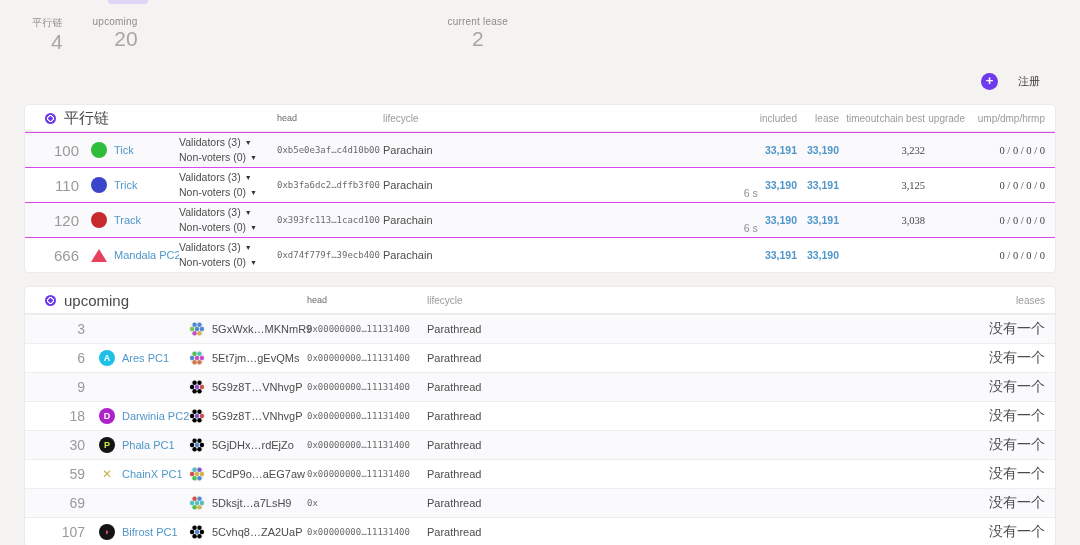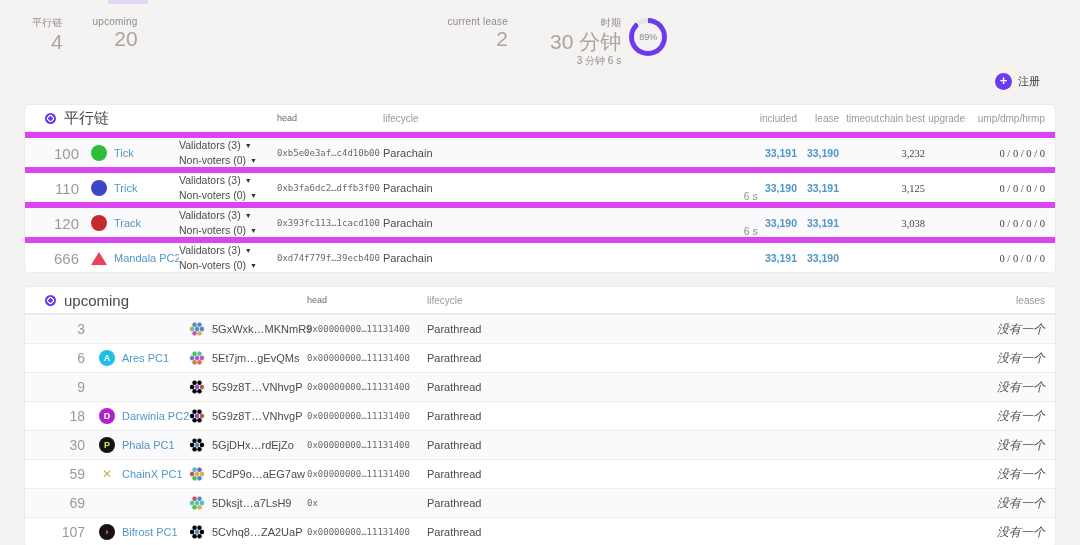--- a/index.html
+++ b/index.html
@@ -13,53 +13,53 @@
   .tab-remnant{ position:absolute; left:108px; top:0; width:40px; height:4px;
     background:#ded5f7; border-radius:0 0 3px 3px; }
 
   
   .topbar{ display:flex; align-items:flex-start; padding:16px 40px 0 32px; height:62px; }
   .stat{ text-align:right; }
   .stat .lbl{ font-size:10px; color:#8f8c8a; letter-spacing:.2px; }
   .stat .val{ font-size:21px; color:#a8a5a2; font-weight:300; line-height:1.15; }
   .stat .sub{ font-size:10px; color:#8f8c8a; }
   .stat + .stat{ margin-left:30px; }
-  .stat.current{ margin-left:310px; }
+  .stat.current{ margin-left:310px;text-align:center; }
   .progress-block{ display:flex; align-items:flex-start; margin-left:auto; }
   .progress-block.second{ margin-left:42px; }
   .donut{ position:relative; width:38px; height:38px; border-radius:50%; margin-left:8px; margin-top:2px; }
   .donut::after{ content:""; position:absolute; inset:5px; border-radius:50%; background:#f5f3f1; }
   .donut .pct{ position:absolute; inset:0; display:flex; align-items:center; justify-content:center;
     font-size:9px; color:#8a8a8a; z-index:1; }
 
   .register-row{ display:flex; justify-content:flex-end; align-items:center; margin:8px 40px 0 0; height:22px; }
   .register-btn{ display:flex; align-items:center; background:none; border:none; cursor:pointer;
     font-family:inherit; }
   .register-btn .plus{ width:17px; height:17px; border-radius:50%; background:#6d3aee; color:#fff;
     font-size:13px; line-height:16px; text-align:center; font-weight:bold; }
-  .register-btn .rlabel{ font-size:11px; color:#3f3f3f; margin-left:6px; }
+  .register-btn .rlabel{ font-size:11px; color:#3f3f3f; margin-left:20px; }
 
   
   .card{ background:#fff; margin:0 25px; border-radius:4px; box-shadow:0 0 0 1px #edebe9;
     overflow:hidden; }
   .card.parachains{ margin-top:13px; }
   .card.upcoming{ margin-top:15px; }
   .thead{ border-bottom:1px solid #eceae8; }
   .title-cell{ display:flex; align-items:center; padding-left:10px; }
   .bullet{ width:11px; height:11px; border-radius:50%; flex:0 0 11px;
     background:radial-gradient(circle at 50% 50%, #6d3aee 0 2px, #ffffff 2.4px 3.3px, #6d3aee 3.6px 5.5px); }
   .ttl{ font-size:15px; color:#4a4a4a; margin-left:8px; white-space:nowrap; }
   .col-lbl{ font-size:10px; color:#9a9a9a; white-space:nowrap; }
   .num{ text-align:right; }
 
   
   .t1{ display:grid; grid-template-columns:44px 100px 74px 116px 1fr 76px 42px 40px 46px 40px 80px;
     align-items:center; padding:0 10px; }
   .t1.thead{ height:27px; }
-  .t1.trow{ height:35px; border-top:6px solid #d946ef; }
+  .t1.trow{ height:35px; border-top:1px solid #d946ef; }
   .t1 .span3{ grid-column:1 / 4; }
   
   .t2{ display:grid; grid-template-columns:50px 104px 110px 112px 1fr 90px;
     align-items:center; padding:0 10px; }
   .t2.thead{ height:27px; }
   .t2.trow{ height:29px; border-top:1px solid #f0eeec; }
   .t2 .span3{ grid-column:1 / 4; }
   .trow:nth-of-type(odd){ background:#faf9fc; }
 
   .cell-id{ font-size:15px; color:#9a9a9a; text-align:right; font-weight:300; }
@@ -81,21 +81,21 @@
   .t2 .cell-head{ padding-left:8px; }
   .cell-lifecycle{ font-size:11px; color:#4c4c4c; padding-left:14px; }
   .t2 .cell-lifecycle{ padding-left:16px; }
   .cell-included{ display:flex; align-items:center; justify-content:flex-end; }
   .timer{ font-size:10.5px; color:#8f8f8f; margin-right:7px;margin-top:16px; }
   .blue{ color:#4f97c9; font-size:10.5px; cursor:pointer;font-weight:bold; }
   .plain{ color:#454545; font-size:10.5px;font-family:Liberation Serif, serif; }
   .cell-addr{ display:flex; align-items:center; }
   .identicon{ width:16px; height:16px; flex:0 0 16px; }
   .addr-txt{ font-size:11px; color:#4c4c4c; margin-left:7px; white-space:nowrap; }
-  .cell-leases{ font-size:12px; color:#4c4c4c; text-align:right;font-style:italic; }
+  .cell-leases{ font-size:14px; color:#4c4c4c; text-align:right; }
   .hid{ visibility:hidden; }
 </style>
 </head>
 <body>
 
 <div class="tab-remnant"></div>
 
 <header class="topbar">
   <div class="stat">
     <div class="lbl">平行链</div>
@@ -104,30 +104,20 @@
   <div class="stat">
     <div class="lbl">upcoming</div>
     <div class="val">20</div>
   </div>
   <div class="stat current">
     <div class="lbl">current lease</div>
     <div class="val">2</div>
   </div>
 
 
-  <div class="progress-block second">
-    <div class="stat">
-      <div class="lbl">时期</div>
-      <div class="val">30 分钟</div>
-      <div class="sub">3 分钟 6 s</div>
-    </div>
-    <div class="donut" style="background: conic-gradient(rgb(109, 58, 238) 89%, rgb(231, 228, 238) 0deg);">
-      <span class="pct">89%</span>
-    </div>
-  </div>
 </header>
 
 <div class="register-row">
   <button class="register-btn">
     <span class="plus">+</span>
     <span class="rlabel">注册</span>
   </button>
 </div>
 
 <section class="card parachains">

